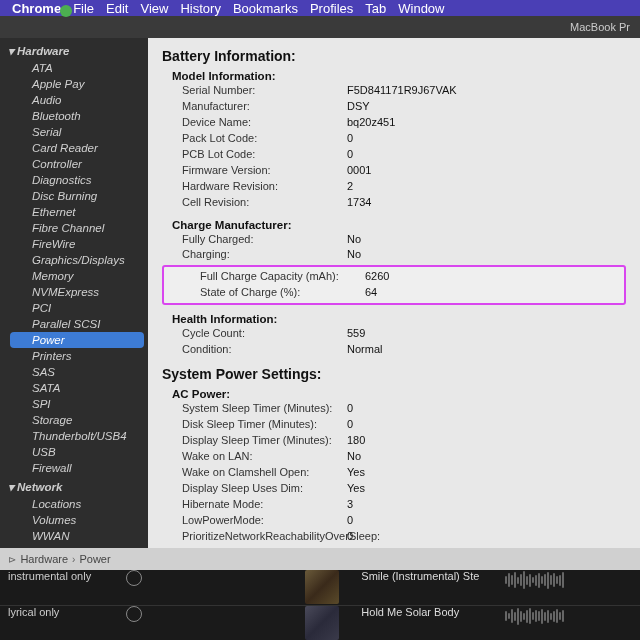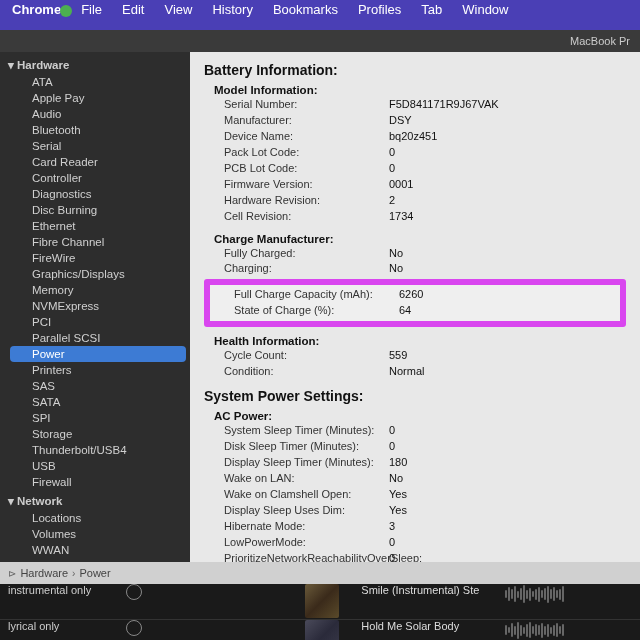--- a/index.html
+++ b/index.html
@@ -7,24 +7,25 @@
       width: 640px;
       height: 640px;
       overflow: hidden;
       font-family: -apple-system, BlinkMacSystemFont, 'Helvetica Neue', sans-serif;
       background: #1a1a2e;
     }
 
     
     .menu-bar {
       background: #4a3fb5;
-      height: 30px;
-      display: flex;
+      height: 16px;
+      display: flex;
+      align-items: center;
       padding: 0 8px;
-      gap: 12px;
+      gap: 4px;
       position: relative;
     }
     .menu-item {
       color: white;
       font-size: 13px;
       font-weight: 500;
       cursor: pointer;
       padding: 2px 4px;
       white-space: nowrap;
     }
@@ -34,25 +35,26 @@
 
     
     .main-area {
       display: flex;
       height: 510px;
       background: #2a2a2a;
     }
 
     
     .sidebar {
-      width: 190px;
+      width: 148px;
       background: #2d2d2d;
       overflow-y: auto;
       padding-top: 4px;
       flex-shrink: 0;
+      font-style: italic;
     }
     .sidebar-item {
       color: #d0d0d0;
       font-size: 11.5px;
       padding: 2px 8px 2px 12px;
       cursor: pointer;
       white-space: nowrap;
     }
     .sidebar-item.selected {
       background: #3d7bd4;
@@ -127,23 +129,23 @@
       font-size: 11.5px;
       font-weight: 700;
       color: #111;
       padding-left: 10px;
       margin-top: 4px;
       margin-bottom: 1px;
     }
 
     
     .highlight-box {
-      border: 6px solid #d946ef;
+      border: 2px solid #d946ef;
       border-radius: 3px;
-      padding: 2px 4px;
+      padding: 2px 16px;
       margin: 2px 0 2px 0;
       background: rgba(255,255,255,0.3);
     }
 
     
     .breadcrumb-bar {
       background: #d0d0d0;
       height: 22px;
       display: flex;
       align-items: center;

